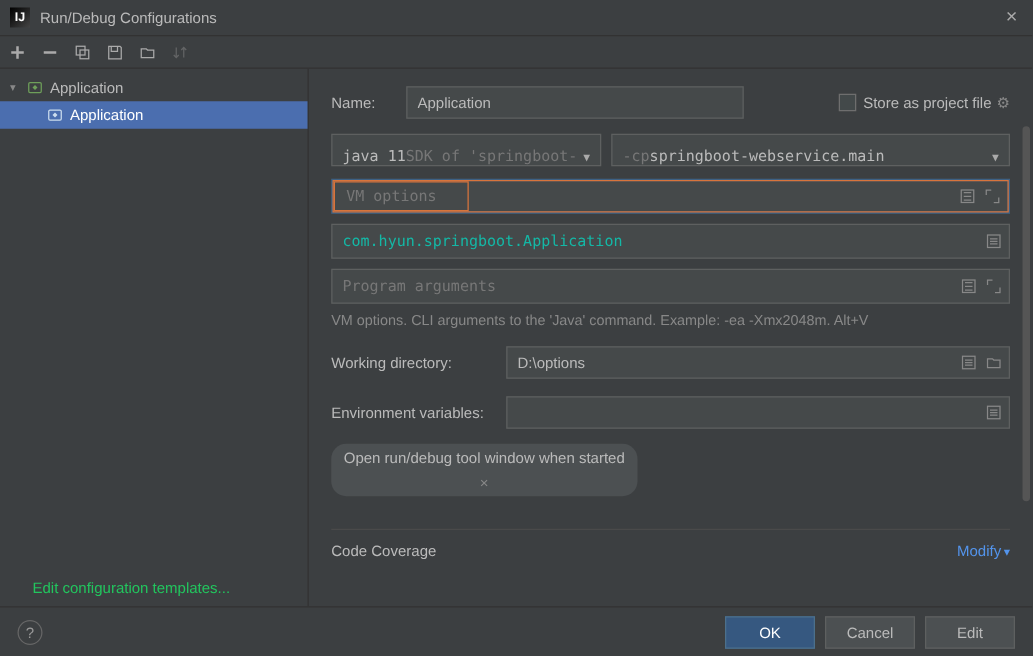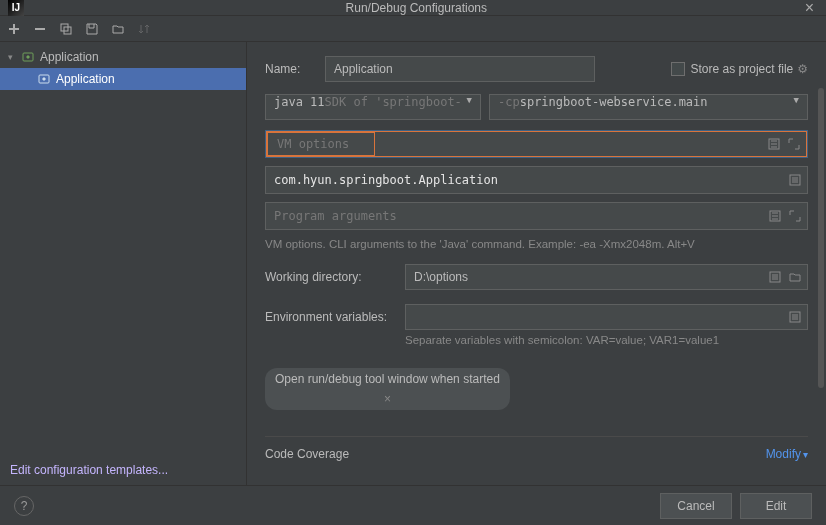--- a/index.html
+++ b/index.html
@@ -8,26 +8,25 @@
     font-size: 12px;
     background: #3c3f41;
     color: #bbbbbb;
     width: 826px;
     height: 525px;
     overflow: hidden;
     display: flex;
     flex-direction: column;
   }
   .titlebar {
-    height: 16px;
+    height: 29px;
     display: flex;
     align-items: center;
     padding: 0 8px;
     border-bottom: 1px solid #323232;
-    text-align: center;
   }
   .titlebar .ij-icon {
     width: 16px; height: 16px;
     background: linear-gradient(135deg, #000 0%, #444 100%);
     margin-right: 8px;
     display: inline-flex; align-items: center; justify-content: center;
     color: #fff; font-weight: bold; font-size: 10px;
   }
   .titlebar .title { flex: 1; color: #bbbbbb; }
   .titlebar .close { color: #aaa; font-size: 16px; cursor: pointer; padding: 0 4px; }
@@ -63,22 +62,22 @@
     height: 22px; padding-left: 8px;
     cursor: pointer;
   }
   .tree-row.group { color: #bbb; }
   .tree-row.selected { background: #4b6eaf; color: #fff; }
   .tree-arrow { width: 12px; color: #888; font-size: 9px; }
   .tree-icon { width: 16px; height: 16px; margin-right: 4px; display:inline-flex;align-items:center;justify-content:center; }
   .ij-app-icon { color: #6e9f5a; }
   .tree-row.selected .tree-icon { color: #fff; }
   .edit-templates {
-    padding: 8px 10px;
-    color: #c4b5fd;
+    padding: 8px 26px;
+    color: #22c55e;
     cursor: pointer;
   }
   
   .content {
     flex: 1;
     padding: 14px 18px 10px 18px;
     overflow-y: auto;
     position: relative;
   }
   .scrollbar {
@@ -115,21 +114,21 @@
   .section-title { color: #bbb; font-weight: normal; flex:1; }
   .link { color: #5394ec; cursor: pointer; }
   .shortcut { color: #777; margin-left: 6px; }
   .chev { margin-left: 2px; font-size:10px; }
   
   .dropdown-row { display: flex; gap: 8px; margin-bottom: 10px; }
   .dropdown {
     background: #45494a;
     border: 1px solid #5e6060;
     height: 26px;
-    display: flex; align-items: flex-start;
+    display: flex; align-items: flex-end;
     padding: 0 8px;
     font-family: "Consolas", monospace;
     font-size: 12px;
     cursor: pointer;
   }
   .dropdown .dim { color: #777; }
   .dropdown .val { color: #bbb; }
   .dropdown .arrow { margin-left: auto; color: #aaa; font-size:9px; }
   
   .mono-input {
@@ -142,21 +141,21 @@
     font-size: 12px;
     color: #777;
     margin-bottom: 8px;
     position: relative;
   }
   .mono-input .trailing-icons {
     position: absolute; right: 4px; top: 50%; transform: translateY(-50%);
     display:flex; gap:4px;
   }
   .mono-input .trailing-icons span { color:#888; cursor:pointer; padding:0 2px; }
-  .mono-input.has-text { color:#e5e5e5; }
+  .mono-input.has-text { color:#14b8a6; }
   .vm-highlight {
     border: 2px solid #3d6185;
     outline: 1px solid #d8743c;
     outline-offset: -2px;
   }
   .vm-highlight .text { padding-left: 2px; }
   .vm-orange-box {
     position:absolute;
     left:0px; top:0px;
     width:108px; height:24px;
@@ -394,36 +393,36 @@
         <span class="trailing-icons">
           <span>
             <svg width="12" height="12" viewBox="0 0 12 12">
                 <rect x="1" y="1" width="10" height="10" fill="none" stroke="#888"></rect>
                 <path d="M3 4h6M3 6h6M3 8h6" stroke="#888"></path>
               </svg>
           </span>
         </span>
       </div>
     </div>
-    <div class="hint" style="margin-left:140px;">Separate variables with semicolon: VAR=value; VAR1=value1</div>
 
     <div class="tag">
       <span>Open run/debug tool window when started</span>
       <span class="x">×</span>
     </div>
 
     <div class="section-divider"></div>
     <div class="cc-row">
       <span>Code Coverage</span>
       <span class="spacer"></span>
       <span class="link">
         <span>Modify</span><span class="chev">▾</span>
       </span>
     </div>
   </div>
 </div>
 
 <div class="footer">
   <span class="help-btn">?</span>
   <span class="spacer"></span>
+  <span class="btn primary">OK</span>
   <span class="btn">Cancel</span>
   <span class="btn">Edit</span>
 </div>
 
 </body></html>

